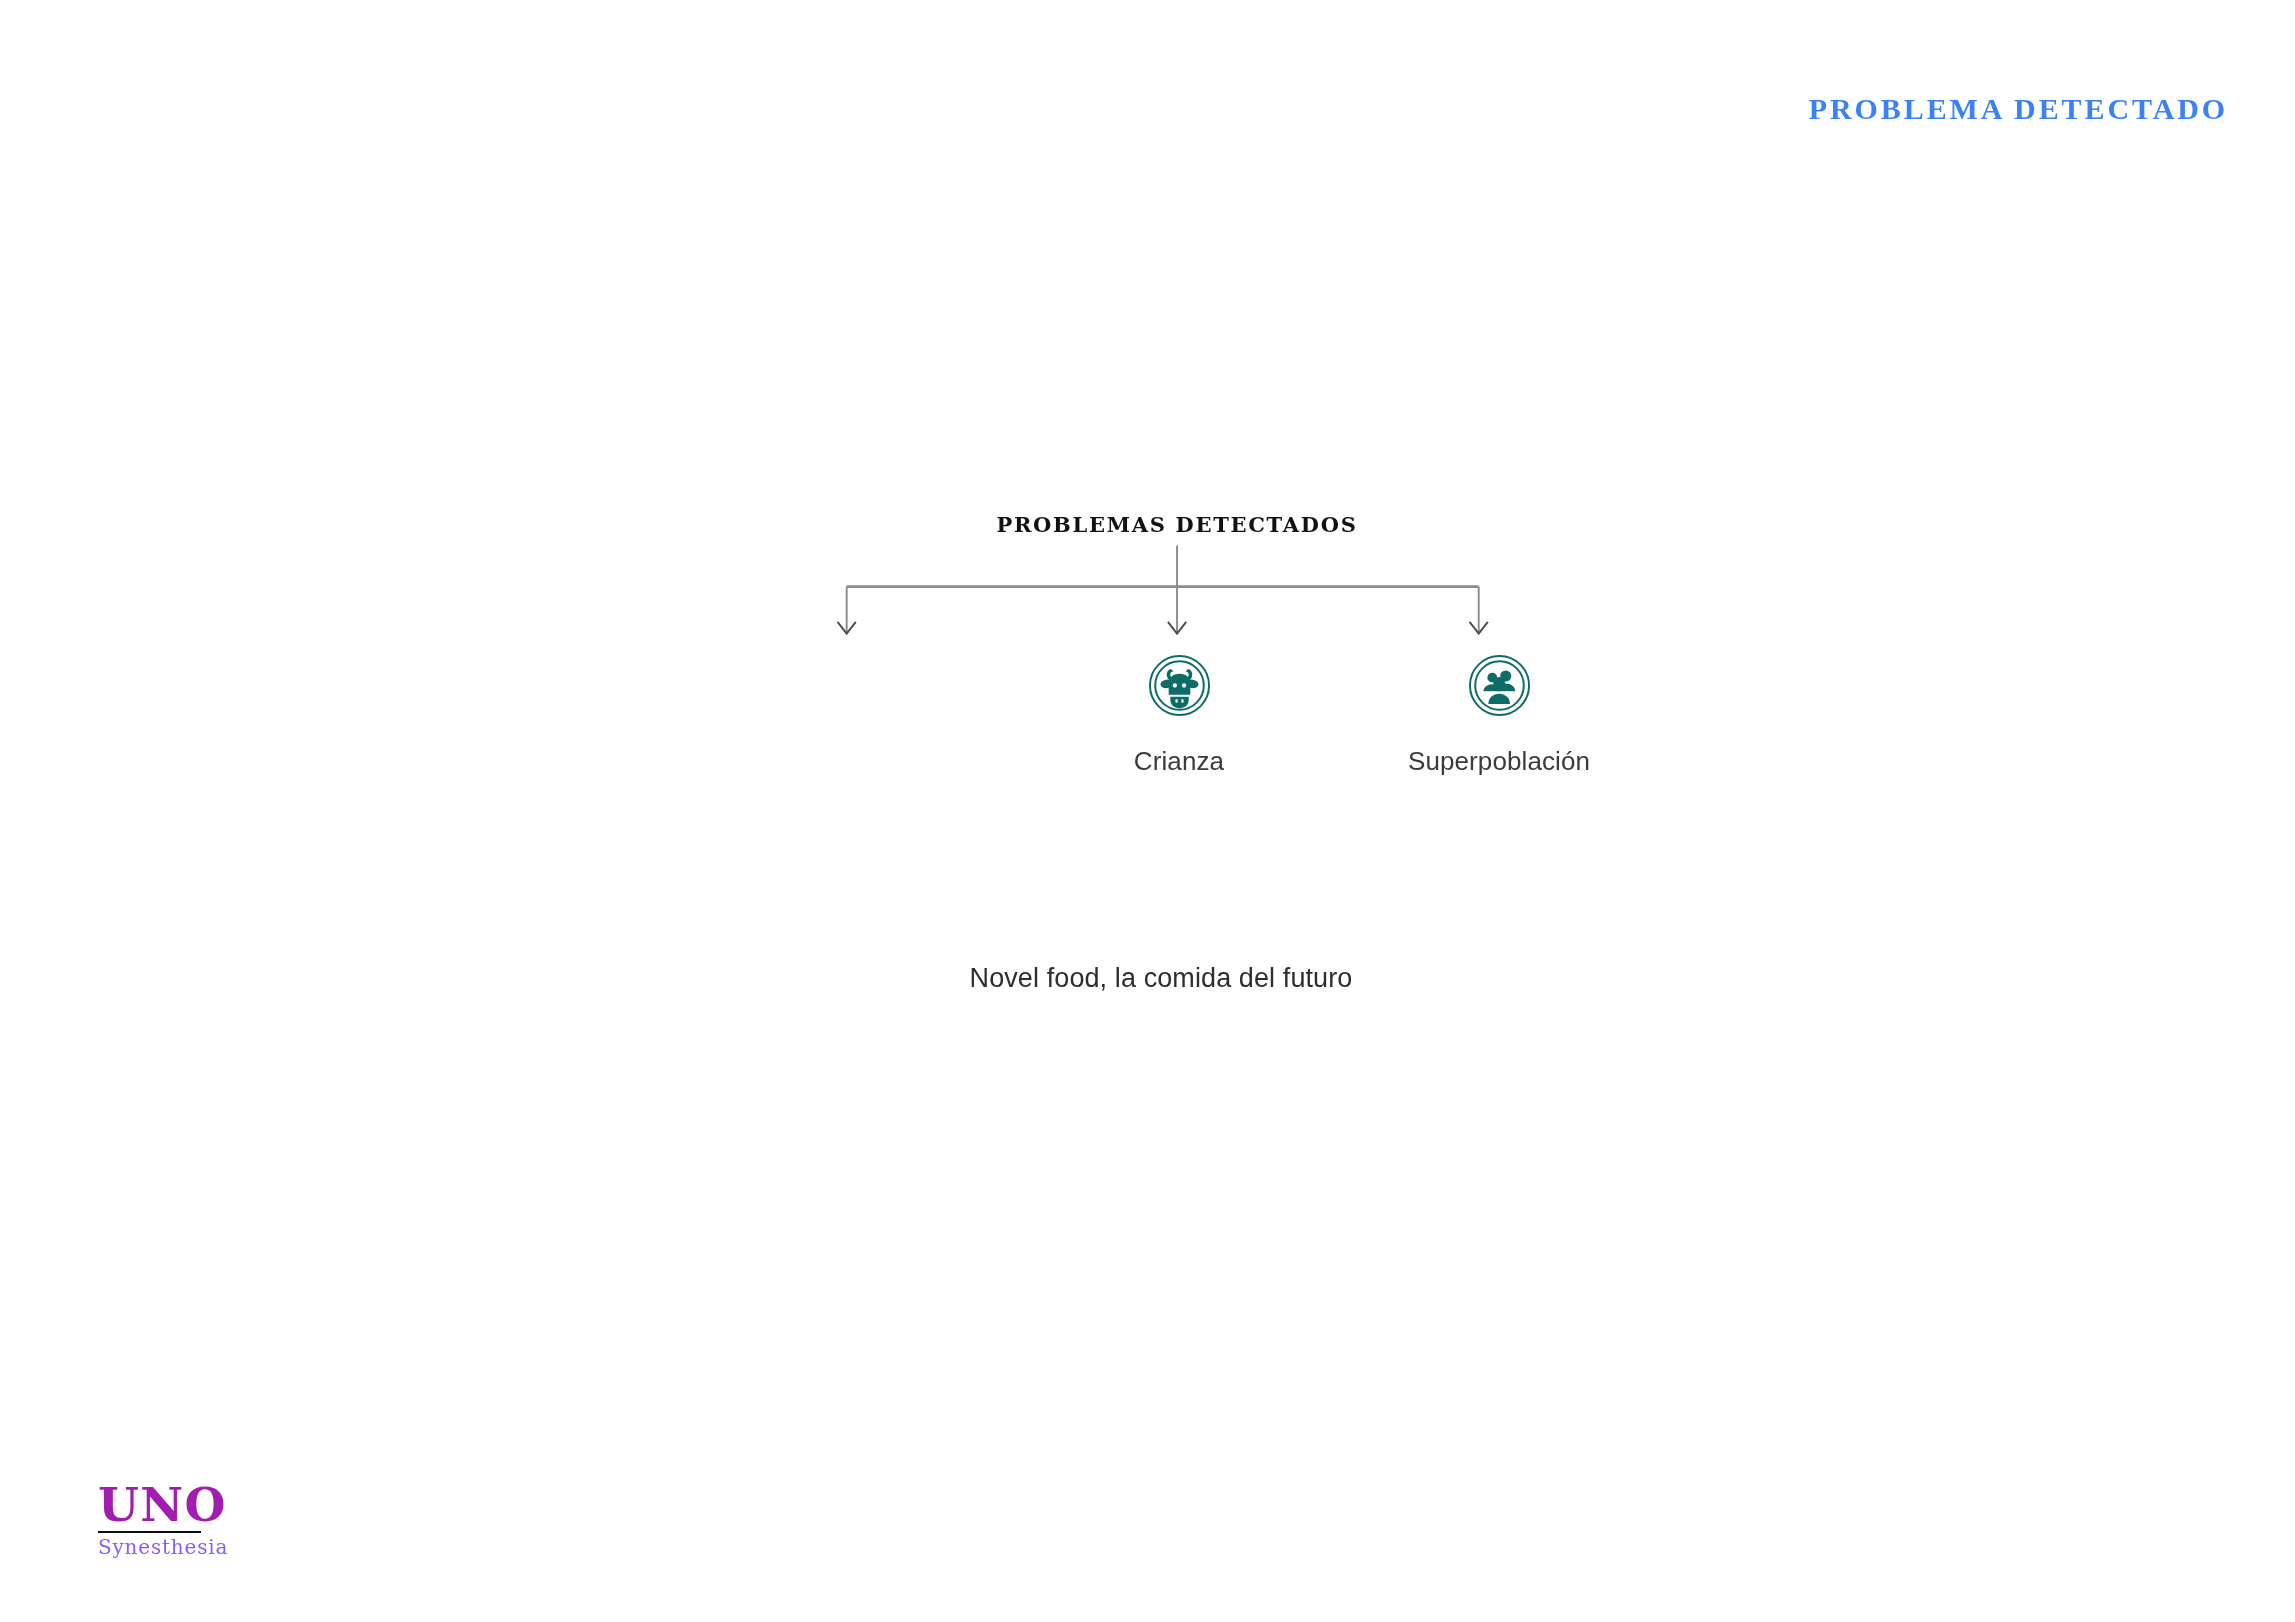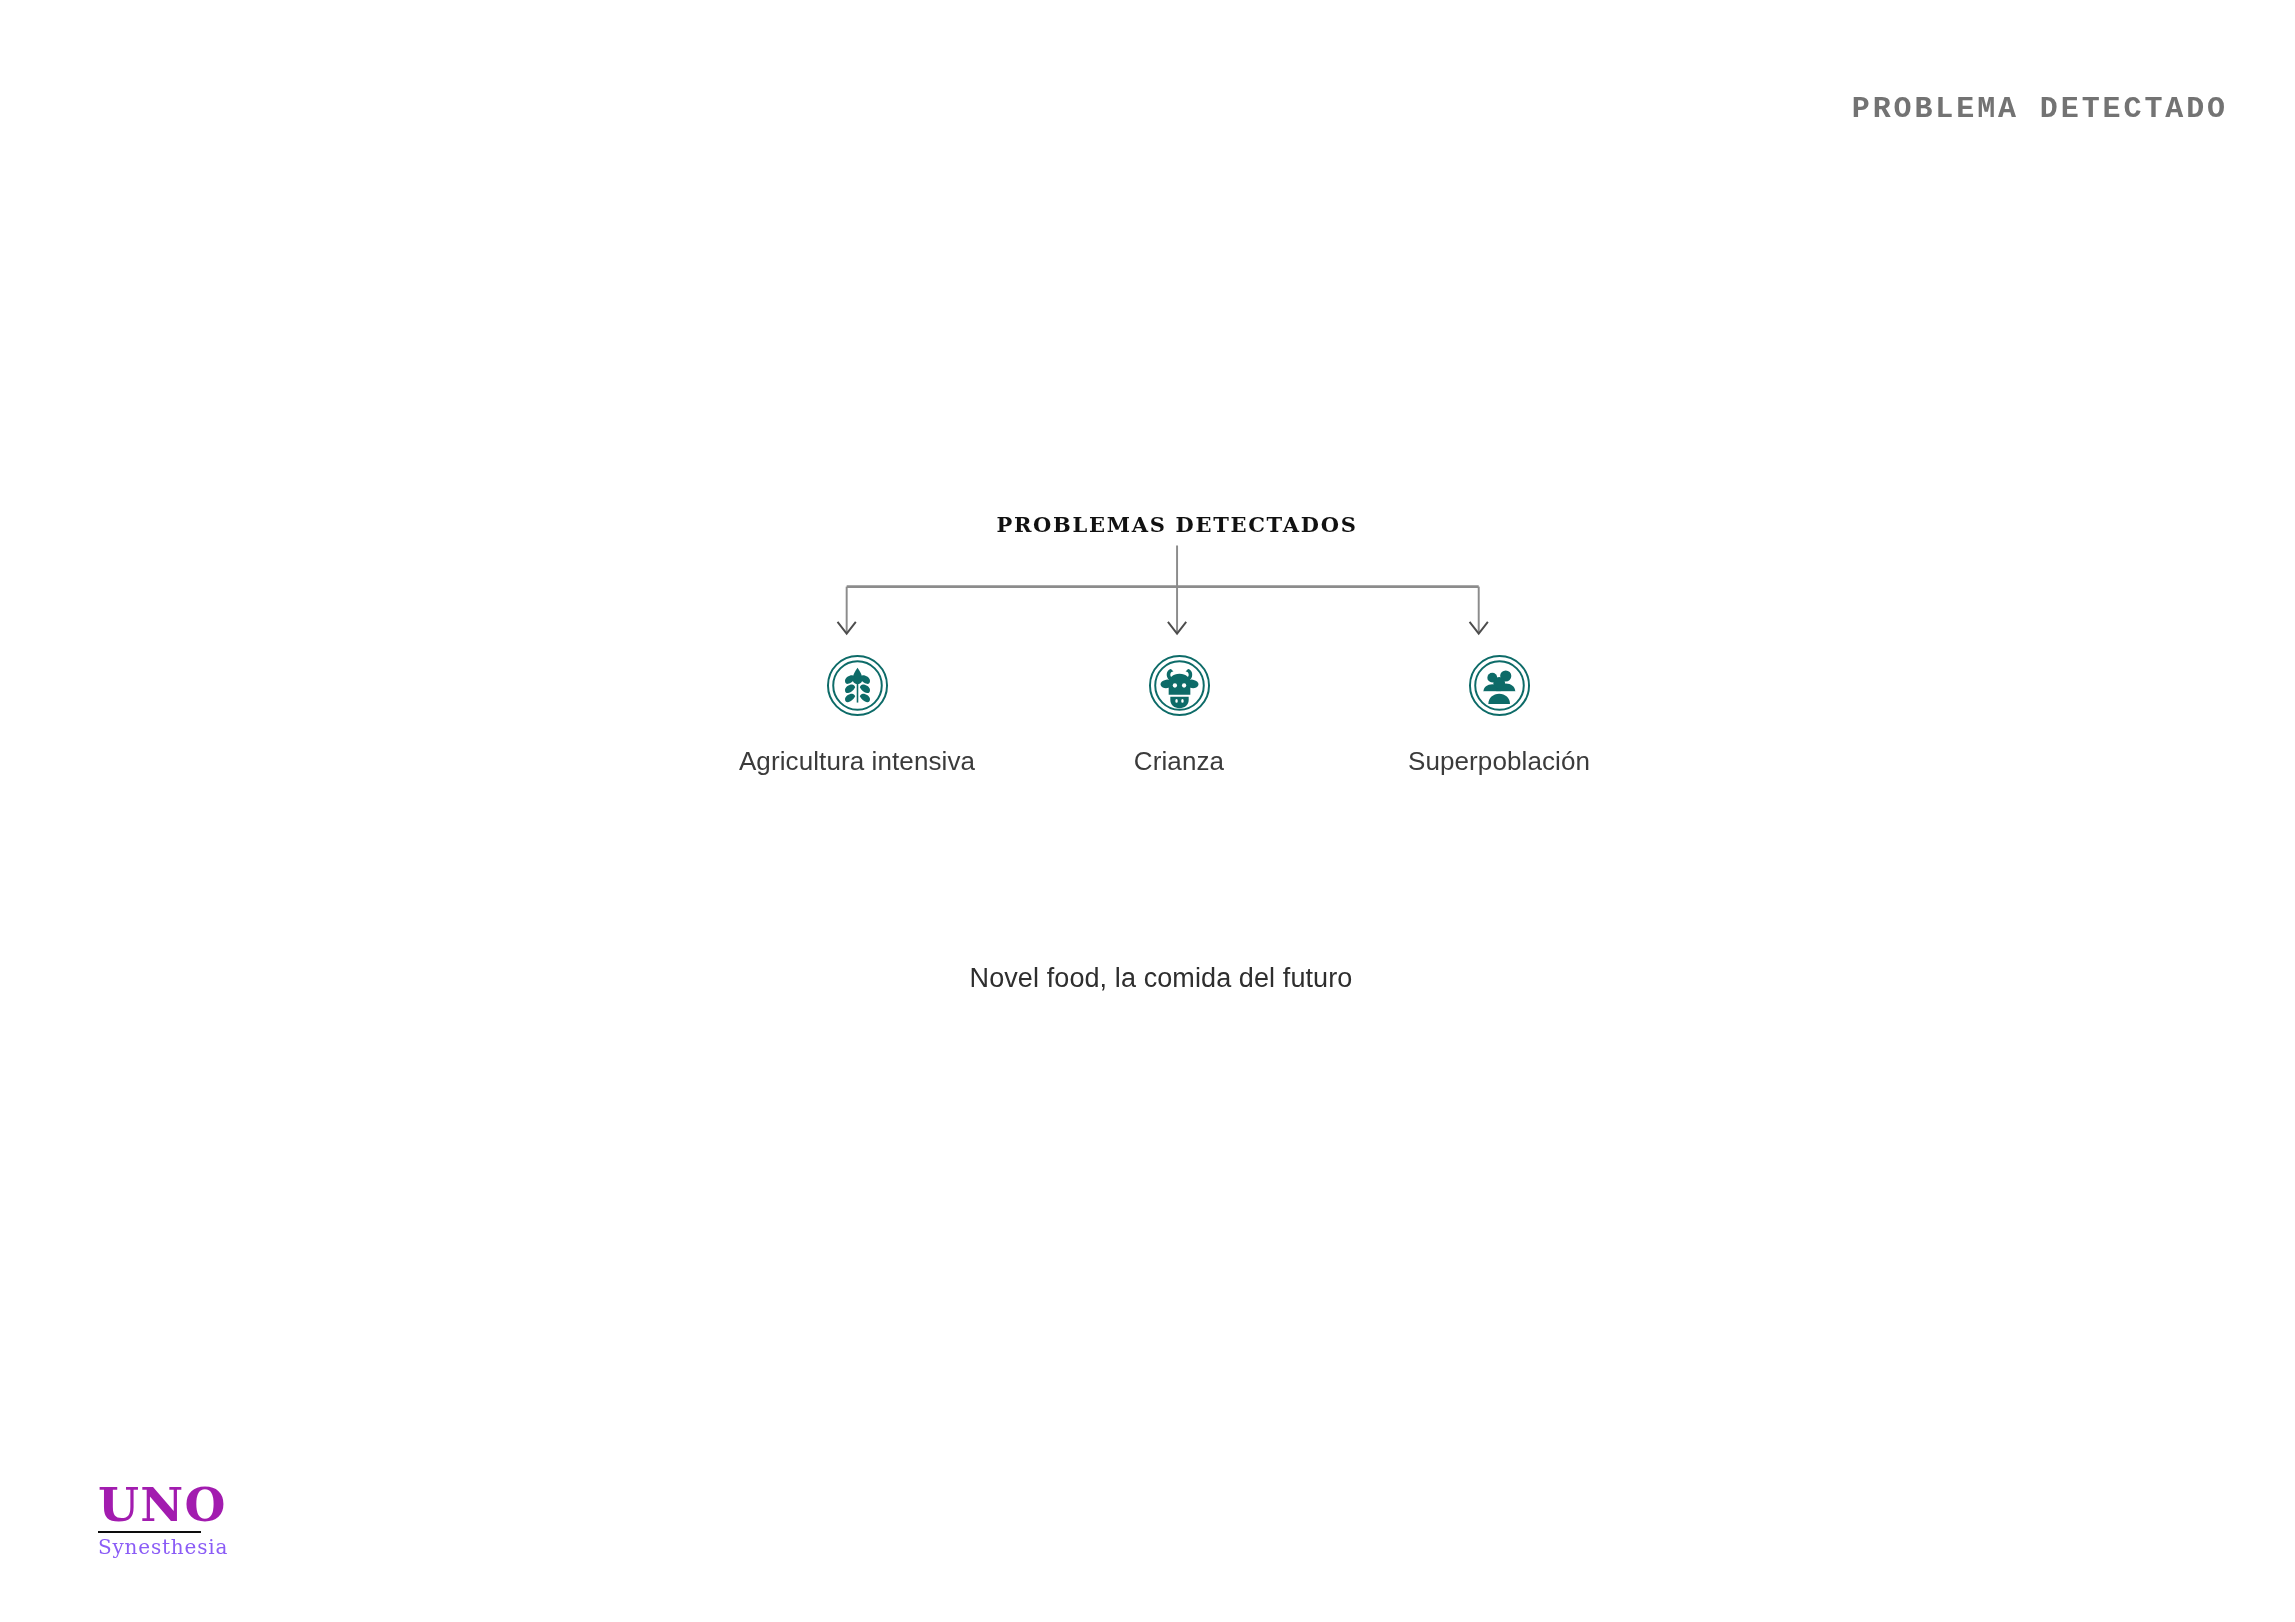--- a/index.html
+++ b/index.html
@@ -18,25 +18,25 @@
     height: 1623px;
     background: #ffffff;
     overflow: hidden;
   }
 
   
   .slide-header {
     position: absolute;
     top: 92px;
     right: 67px;
-    font-family: Liberation Mono, monospace;
+    font-family: Liberation Serif, serif;
     font-weight: bold;
     font-size: 30px;
     letter-spacing: 2.9px;
-    color: #737373;
+    color: #3b82f6;
     white-space: nowrap;
     text-align: right;
   }
 
   
   .diagram {
     position: absolute;
     left: 16px;
     top: 0;
     width: 2295px;
@@ -163,42 +163,20 @@
       <line x1="69" y1="76" x2="69" y2="146" stroke="#8c8c8c" stroke-width="3"></line>
       <polyline points="55,130 69,148 83,130" fill="none" stroke="#4d4d4d" stroke-width="3"></polyline>
 
       <line x1="575" y1="76" x2="575" y2="146" stroke="#8c8c8c" stroke-width="3"></line>
       <polyline points="561,130 575,148 589,130" fill="none" stroke="#4d4d4d" stroke-width="3"></polyline>
 
       <line x1="1037" y1="76" x2="1037" y2="146" stroke="#8c8c8c" stroke-width="3"></line>
       <polyline points="1023,130 1037,148 1051,130" fill="none" stroke="#4d4d4d" stroke-width="3"></polyline>
     </svg>
 
-    <div class="node" style="left:841px;">
-      <svg class="node-icon" width="63" height="63" viewBox="0 0 96 96">
-        <circle cx="48" cy="48" r="45" fill="none" stroke="#0d6b68" stroke-width="3"></circle>
-        <circle cx="48" cy="48" r="37" fill="none" stroke="#0d6b68" stroke-width="3"></circle>
-        <g fill="#0d6b68">
-
-          <path d="M48 21 C53 28 55.5 34 55.5 38.5 C55.5 43 52.5 46 48 46 C43.5 46 40.5 43 40.5 38.5 C40.5 34 43 28 48 21 Z"></path>
-
-          <rect x="46.8" y="40" width="2.4" height="34"></rect>
-
-          <path d="M44.5 36.5 C42 41.5 37.5 45 33.5 45.5 C30.5 45.8 28.5 43.5 29 40.3 C29.7 36.2 34.5 32.5 39.8 32.5 C41.8 32.5 43.4 34 44.5 36.5 Z"></path>
-          <path d="M51.5 36.5 C54 41.5 58.5 45 62.5 45.5 C65.5 45.8 67.5 43.5 67 40.3 C66.3 36.2 61.5 32.5 56.2 32.5 C54.2 32.5 52.6 34 51.5 36.5 Z"></path>
-
-          <path d="M44.5 50.5 C42 55.5 37.5 59 33.5 59.5 C30.5 59.8 28.5 57.5 29 54.3 C29.7 50.2 34.5 46.5 39.8 46.5 C41.8 46.5 43.4 48 44.5 50.5 Z"></path>
-          <path d="M51.5 50.5 C54 55.5 58.5 59 62.5 59.5 C65.5 59.8 67.5 57.5 67 54.3 C66.3 50.2 61.5 46.5 56.2 46.5 C54.2 46.5 52.6 48 51.5 50.5 Z"></path>
-
-          <path d="M44.5 64.5 C42 69.5 37.5 73 33.5 73.5 C30.5 73.8 28.5 71.5 29 68.3 C29.7 64.2 34.5 60.5 39.8 60.5 C41.8 60.5 43.4 62 44.5 64.5 Z"></path>
-          <path d="M51.5 64.5 C54 69.5 58.5 73 62.5 73.5 C65.5 73.8 67.5 71.5 67 68.3 C66.3 64.2 61.5 60.5 56.2 60.5 C54.2 60.5 52.6 62 51.5 64.5 Z"></path>
-        </g>
-      </svg>
-      <div class="node-label">Agricultura intensiva</div>
-    </div>
 
     <div class="node" style="left:1163px;">
       <svg class="node-icon" width="63" height="63" viewBox="0 0 96 96">
         <circle cx="48" cy="48" r="45" fill="none" stroke="#0d6b68" stroke-width="3"></circle>
         <circle cx="48" cy="48" r="37" fill="none" stroke="#0d6b68" stroke-width="3"></circle>
         <g fill="#0d6b68">
 
           <path d="M35 23 C30 24 27.5 29 29 34.5 C30.2 38.8 33.8 41.5 37.8 41.2 L37.2 35.8 C35 35.4 33.8 33.6 34 31.2 C34.2 28.4 36.2 26.6 38.8 26.8 Z"></path>
           <path d="M61 23 C66 24 68.5 29 67 34.5 C65.8 38.8 62.2 41.5 58.2 41.2 L58.8 35.8 C61 35.4 62.2 33.6 62 31.2 C61.8 28.4 59.8 26.6 57.2 26.8 Z"></path>
 

